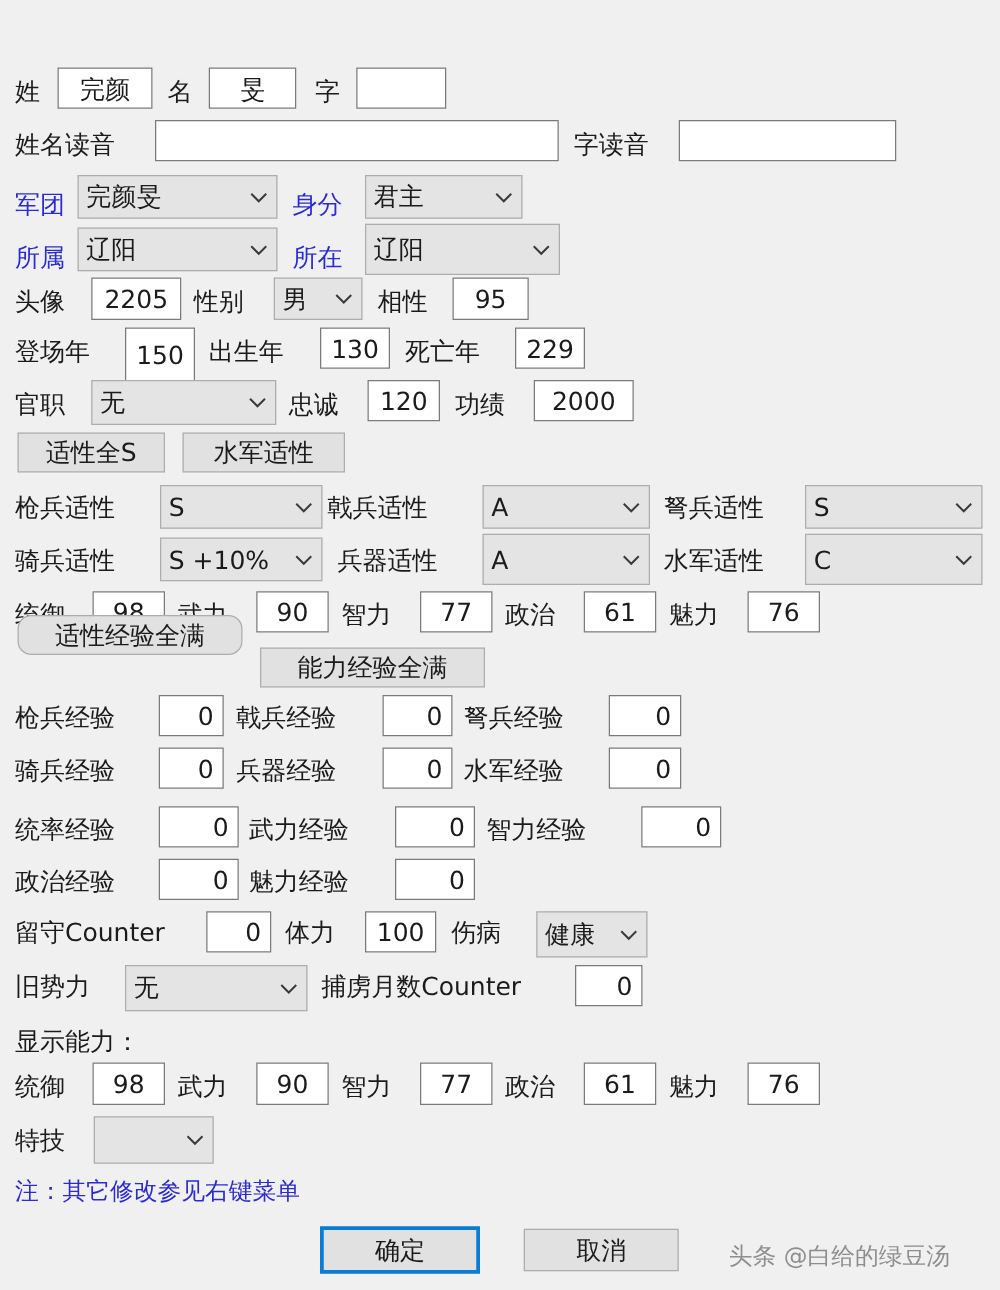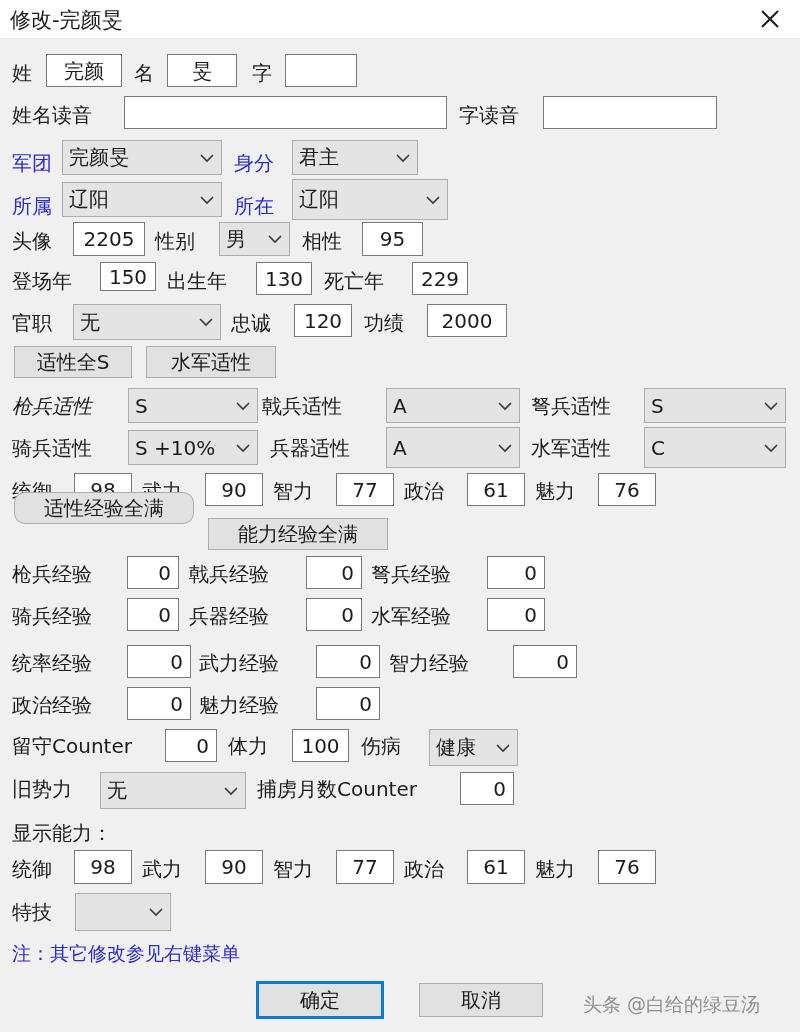--- a/index.html
+++ b/index.html
@@ -101,29 +101,20 @@
     font-size: 19px;
     color: #8e8e8e;
     white-space: nowrap;
   }
 </style>
 </head>
 <body>
 
 <div id="app">
 
-  <div class="titlebar">
-    <div class="title-text">修改-完颜旻</div>
-    <div class="close-btn">
-      <svg width="22" height="22" viewBox="0 0 22 22">
-        <line x1="3" y1="3" x2="19" y2="19" stroke="#1b1b1b" stroke-width="2"></line>
-        <line x1="19" y1="3" x2="3" y2="19" stroke="#1b1b1b" stroke-width="2"></line>
-      </svg>
-    </div>
-  </div>
 
   <div class="lbl" style="left:12px; top:63px;">姓</div>
   <div class="tf ctr" style="left:46px; top:54px; width:76px; height:33px;">完颜</div>
   <div class="lbl" style="left:134px; top:63px;">名</div>
   <div class="tf ctr" style="left:167px; top:54px; width:70px; height:33px;">旻</div>
   <div class="lbl" style="left:252px; top:63px;">字</div>
   <div class="tf ctr" style="left:285px; top:54px; width:72px; height:33px;"></div>
 
   <div class="lbl" style="left:12px; top:105px;">姓名读音</div>
   <div class="tf" style="left:124px; top:96px; width:323px; height:33px;"></div>
@@ -176,21 +167,21 @@
     <span class="chev">
       <svg width="16" height="10" viewBox="0 0 16 10">
           <polyline points="2,2 8,8 14,2" fill="none" stroke="#3a3a3a" stroke-width="1.6"></polyline>
         </svg>
     </span>
   </div>
   <div class="lbl" style="left:302px; top:231px;">相性</div>
   <div class="tf ctr" style="left:362px; top:222px; width:61px; height:34px;">95</div>
 
   <div class="lbl" style="left:12px; top:271px;">登场年</div>
-  <div class="tf ctr" style="left:100px; top:262px; width:56px; height:29px;">150</div>
+  <div class="tf ctr" style="left:100px; top:262px; width:56px; height:43px;">150</div>
   <div class="lbl" style="left:167px; top:271px;">出生年</div>
   <div class="tf ctr" style="left:256px; top:262px; width:56px; height:33px;">130</div>
   <div class="lbl" style="left:324px; top:271px;">死亡年</div>
   <div class="tf ctr" style="left:412px; top:262px; width:56px; height:33px;">229</div>
 
   <div class="lbl" style="left:12px; top:313px;">官职</div>
   <div class="dd" style="left:73px; top:304px; width:148px; height:36px;">
     <span class="dd-val">无</span>
     <span class="chev">
       <svg width="16" height="10" viewBox="0 0 16 10">
@@ -199,21 +190,21 @@
     </span>
   </div>
   <div class="lbl" style="left:231px; top:313px;">忠诚</div>
   <div class="tf ctr" style="left:294px; top:304px; width:58px; height:33px;">120</div>
   <div class="lbl" style="left:364px; top:313px;">功绩</div>
   <div class="tf ctr" style="left:427px; top:304px; width:80px; height:33px;">2000</div>
 
   <div class="btn" style="left:14px; top:346px; width:118px; height:32px;">适性全S</div>
   <div class="btn" style="left:146px; top:346px; width:130px; height:32px;">水军适性</div>
 
-  <div class="lbl" style="left:12px; top:396px;font-style:italic;">枪兵适性</div>
+  <div class="lbl" style="left:12px; top:396px;">枪兵适性</div>
   <div class="dd" style="left:128px; top:388px; width:130px; height:35px;">
     <span class="dd-val">S</span>
     <span class="chev">
         <svg width="16" height="10" viewBox="0 0 16 10">
           <polyline points="2,2 8,8 14,2" fill="none" stroke="#3a3a3a" stroke-width="1.6"></polyline>
         </svg>
       </span>
   </div>
   <div class="lbl" style="left:262px; top:396px;">戟兵适性</div>
   <div class="dd" style="left:386px; top:388px; width:134px; height:35px;">

